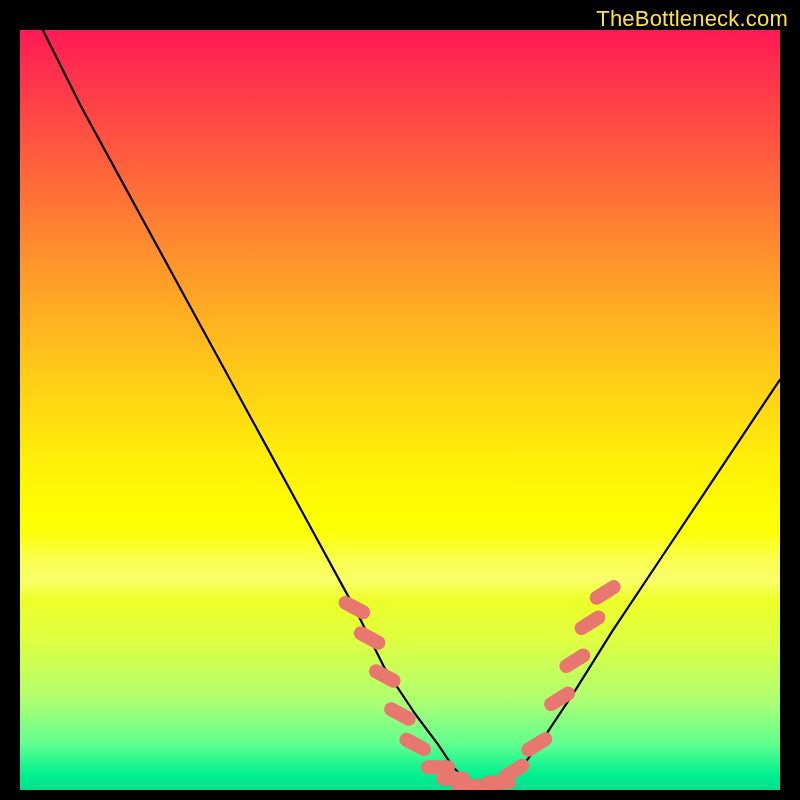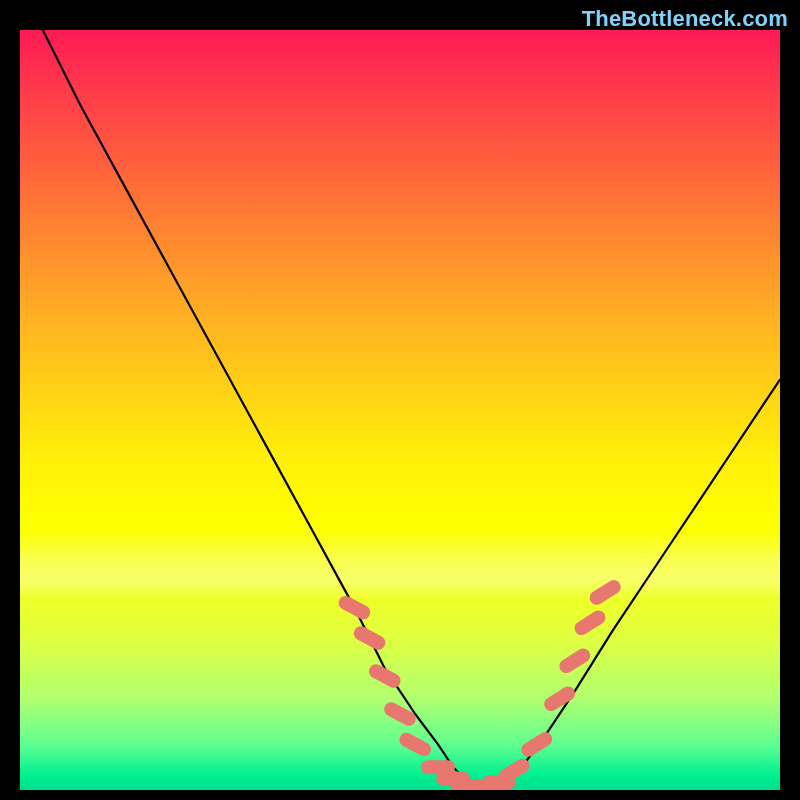--- a/index.html
+++ b/index.html
@@ -11,23 +11,23 @@
   .chart-container {
     width: 800px;
     height: 800px;
     position: relative;
     background: #000;
   }
   .watermark {
     position: absolute;
     top: 6px;
     right: 12px;
-    color: #7dd3fc;
+    color: #fde047;
     font-size: 22px;
-    font-weight: 700;
+    font-weight: 400;
     letter-spacing: 0.2px;
     z-index: 10;
     font-family: Arial, sans-serif;
   }
   .plot-area {
     position: absolute;
     left: 20px;
     top: 30px;
     width: 760px;
     height: 760px;

